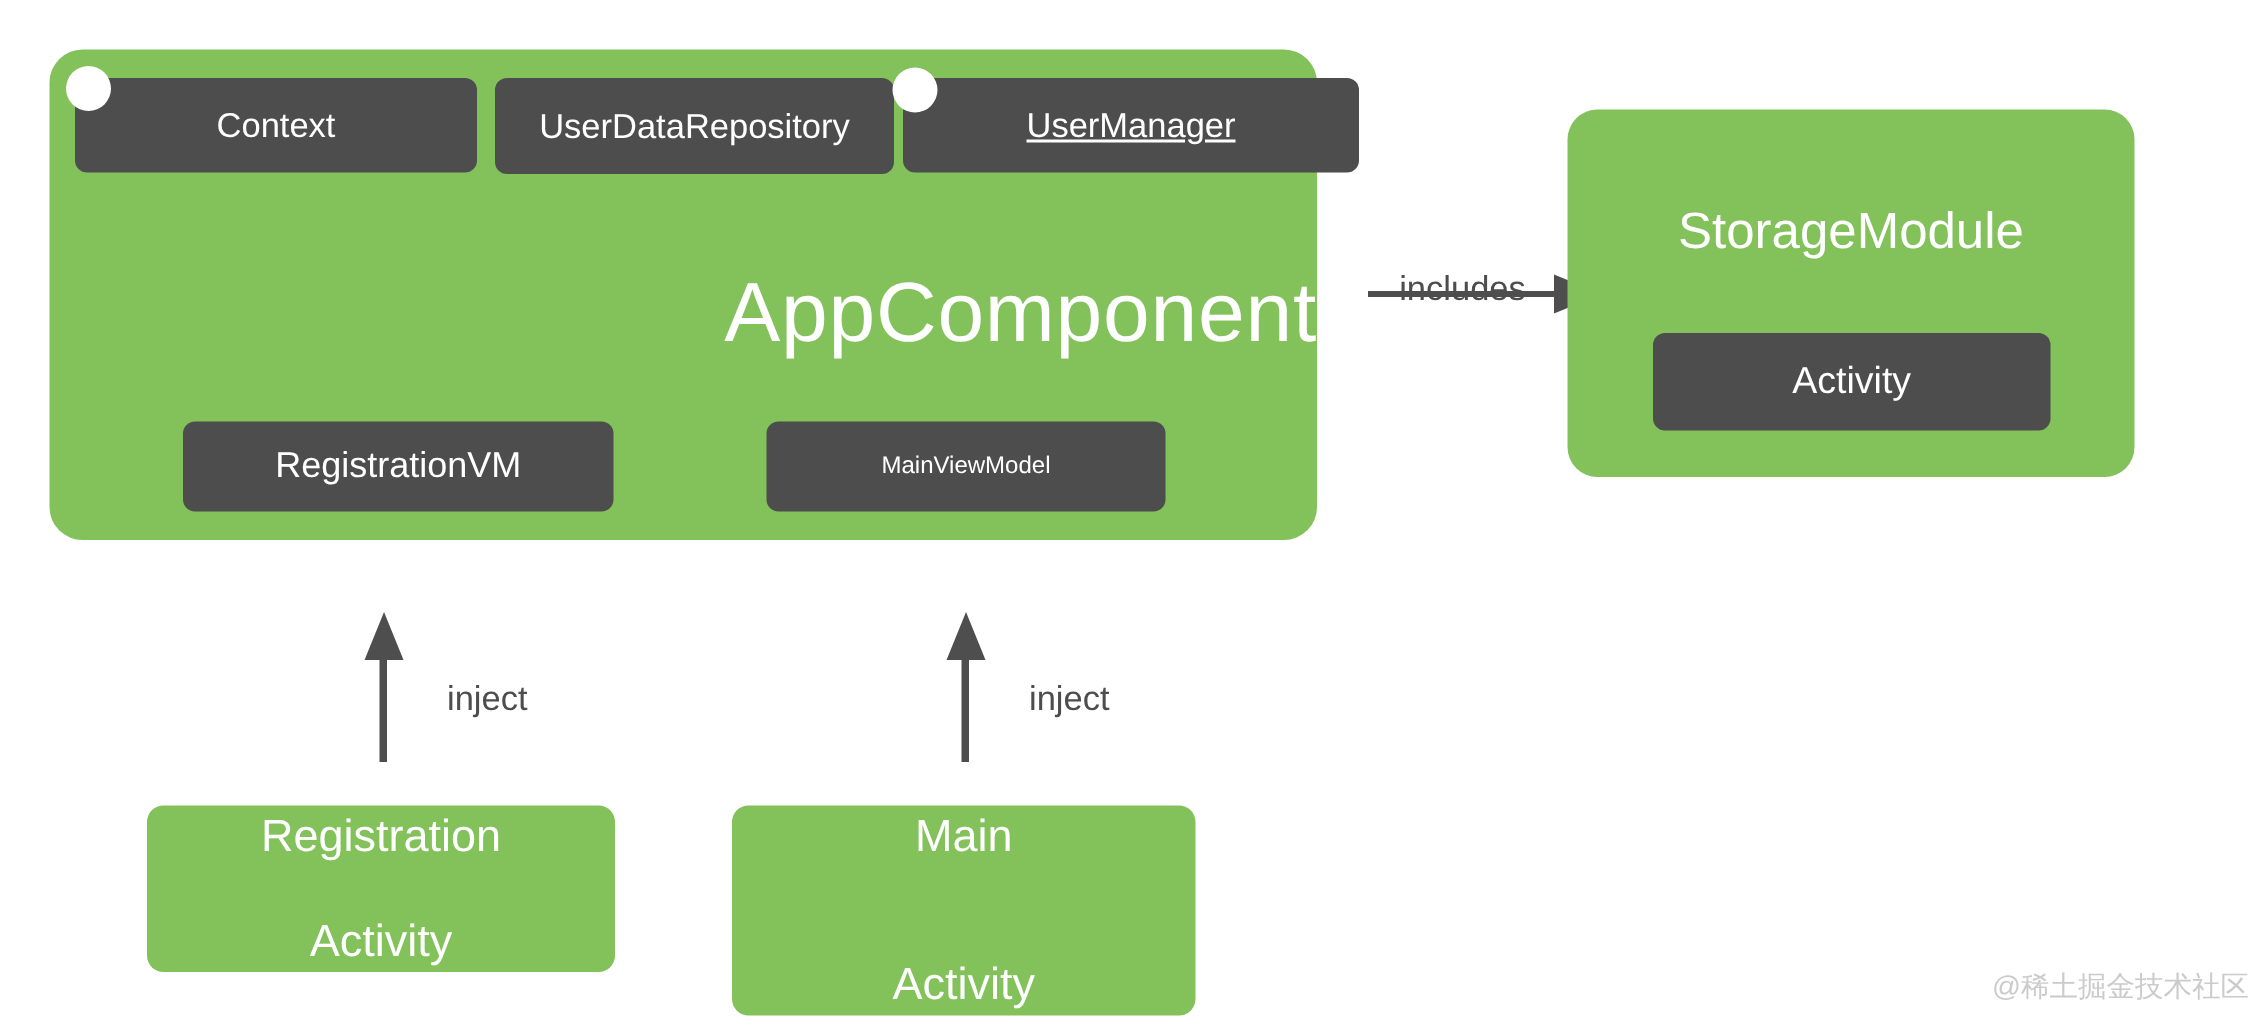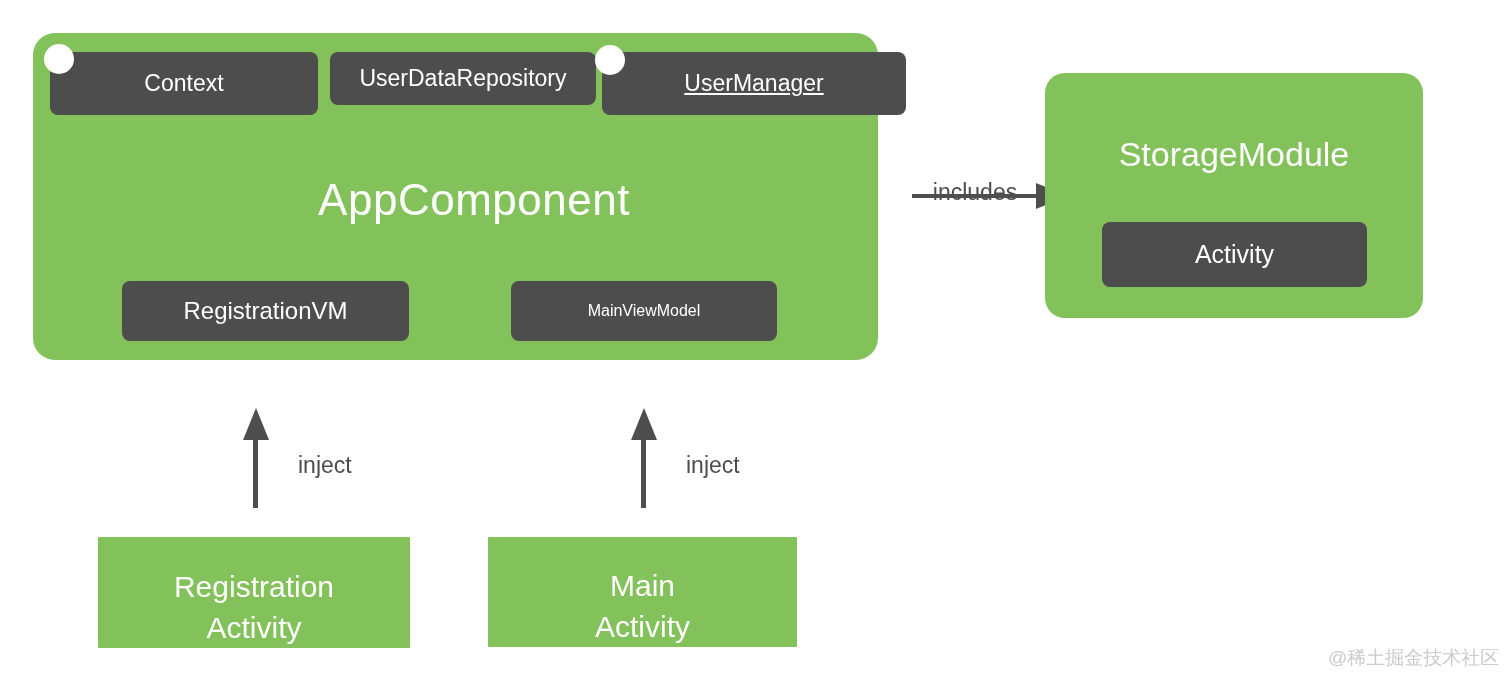--- a/index.html
+++ b/index.html
@@ -24,30 +24,30 @@
   .dark-chip{
     position:absolute;background:var(--dark);border-radius:8px;
     display:flex;align-items:center;justify-content:center;
     color:var(--text_light);font-size:23px;
   }
   .white-dot{
     position:absolute;width:30px;height:30px;border-radius:50%;
     background:#FFFFFF;
   }
   .component-title{
-    position:absolute;left:0;right:0;text-align:center;
-    color:var(--text_light);font-size:44px;letter-spacing:0.5px;margin-left:37px;
+    position:absolute;left:0;right:0;text-align:right;
+    color:var(--text_light);font-size:56px;letter-spacing:0.5px;margin-left:37px;
   }
   .module-title{
     position:absolute;left:0;right:0;text-align:center;
     color:var(--text_light);font-size:34px;
   }
   .activity-box{
-    position:absolute;background:var(--green);border-radius:1px;
-    display:flex;flex-direction:column;align-items:center;justify-content:flex-end;
+    position:absolute;background:var(--green);border-radius:11px;
+    display:flex;flex-direction:column;align-items:center;justify-content:space-between;
     color:var(--text_light);font-size:30px;line-height:41px;text-align:center;
   }
   .edge-label{
     position:absolute;color:var(--label);font-size:23px;
   }
   .arrow-shaft-h{
     position:absolute;background:var(--arrow);height:4px;
   }
   .arrow-head-right{
     position:absolute;width:0;height:0;
@@ -69,21 +69,21 @@
 </head>
 <body>
 
 <div class="canvas">
 
   <div class="green-box" style="left:33px;top:33px;width:845px;height:327px;">
 
     <div class="dark-chip" style="left:17px;top:19px;width:268px;height:63px;">
       <span>Context</span>
     </div>
-    <div class="dark-chip" style="left:297px;top:19px;width:266px;height:53px;">
+    <div class="dark-chip" style="left:297px;top:19px;width:266px;height:64px;">
       <span>UserDataRepository</span>
     </div>
     <div class="dark-chip" style="left:569px;top:19px;width:304px;height:63px;text-decoration:underline;">
       <span>UserManager</span>
     </div>
 
     <div class="white-dot" style="left:11px;top:11px;"></div>
     <div class="white-dot" style="left:562px;top:12px;"></div>
 
     <div class="component-title" style="top:142px;">AppComponent</div>
@@ -118,20 +118,20 @@
   <div>
     <div class="arrow-shaft-v" style="left:641px;top:438px;height:70px;"></div>
     <div class="arrow-head-up" style="left:631px;top:408px;"></div>
   </div>
   <div class="edge-label" style="left:686px;top:452px;">inject</div>
 
   <div class="activity-box" style="left:98px;top:537px;width:312px;height:111px;">
     <span>Registration</span>
     <span>Activity</span>
   </div>
-  <div class="activity-box" style="left:488px;top:537px;width:309px;height:110px;">
+  <div class="activity-box" style="left:488px;top:537px;width:309px;height:140px;">
     <span>Main</span>
     <span>Activity</span>
   </div>
 
   <div class="watermark" style="left:1328px;top:645px;">@稀土掘金技术社区</div>
 
 </div>
 
 </body></html>

